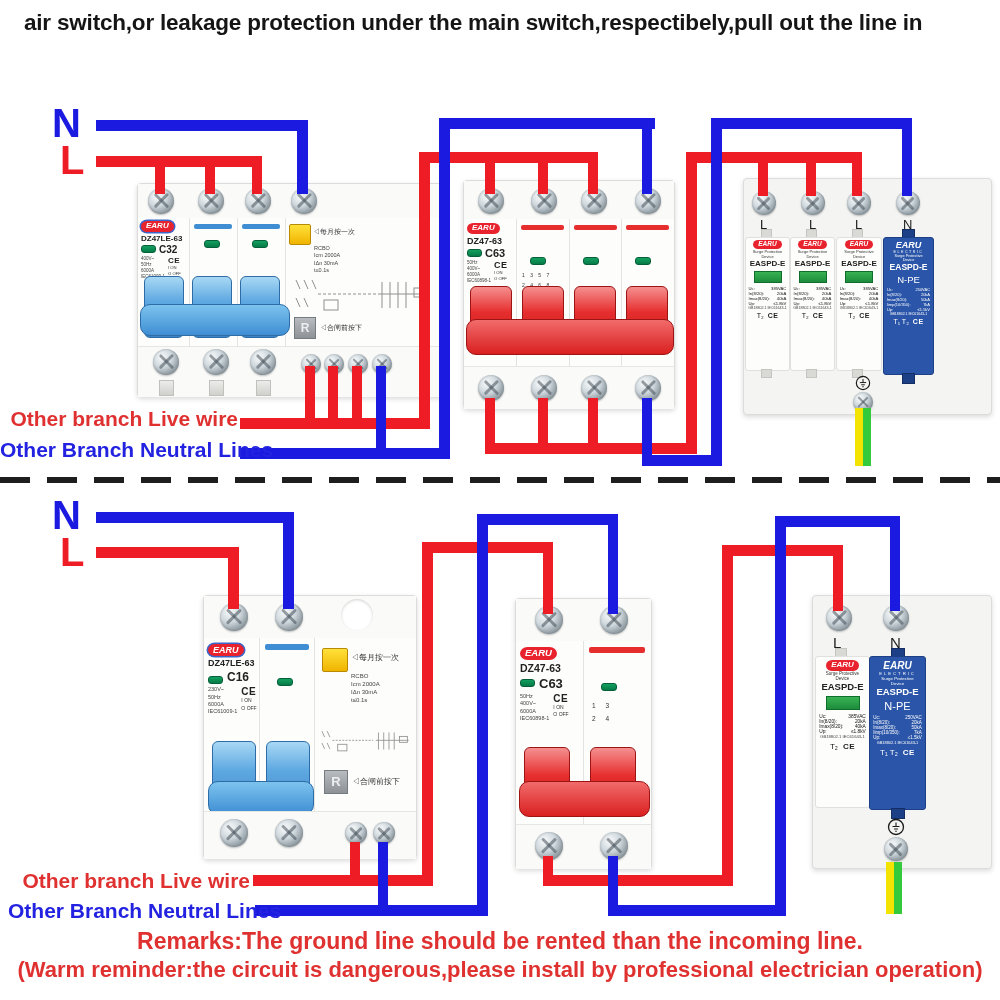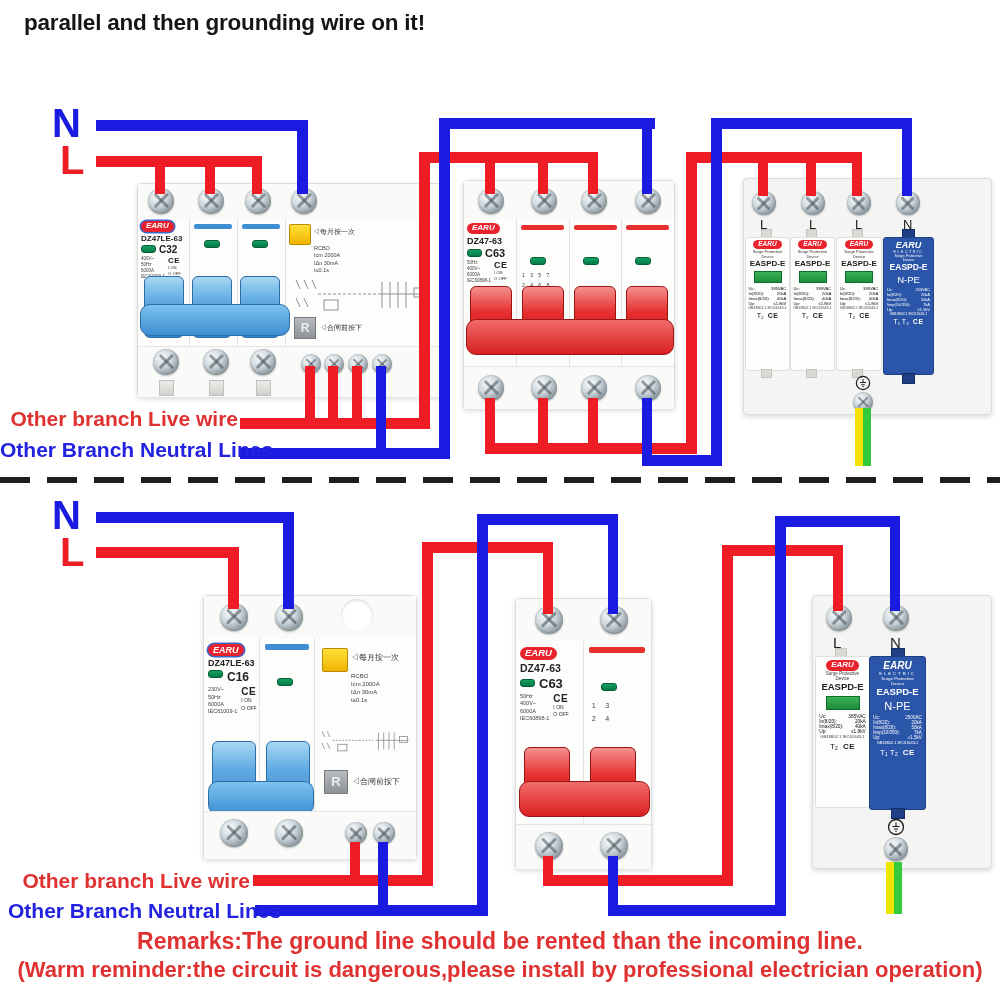--- a/index.html
+++ b/index.html
@@ -68,21 +68,21 @@
   .term{position:absolute;color:#1c1c1c}
   .tab{position:absolute;background:#d9d9d6;border:1px solid #c4c4c1}
   .tab.bl{background:#1d3f85;border-color:#142e63}
 </style>
 </head>
 <body>
 
 <div class="page">
 
   <div class="header">
-    <div>parallel and then grounding wire on it!</div>
+    <div>air switch,or leakage protection under the main switch,respectibely,pull out the line in</div>
   </div>
 
   <div class="dev" style="left:137px;top:183px;width:307px;height:212px">
     <div class="strip" style="top:0;height:34px;border-bottom:1px solid #e6e6e3"></div>
     <div class="screw" style="left:10px;top:4px;width:26px;height:26px"></div>
     <div class="screw" style="left:60px;top:4px;width:26px;height:26px"></div>
     <div class="screw" style="left:107px;top:4px;width:26px;height:26px"></div>
     <div class="screw" style="left:153px;top:4px;width:26px;height:26px"></div>
     <div style="position:absolute;left:0;top:34px;width:307px;height:128px;background:#fdfdfc"></div>
     <div class="sep" style="left:51px;top:34px;height:128px"></div>
@@ -346,21 +346,21 @@
     <div class="strip" style="top:0;height:42px;border-bottom:1px solid #e6e6e3"></div>
     <div class="screw" style="left:16px;top:7px;width:28px;height:28px"></div>
     <div class="screw" style="left:71px;top:7px;width:28px;height:28px"></div>
     <div class="hole" style="left:137px;top:3px;width:32px;height:32px"></div>
     <div style="position:absolute;left:0;top:42px;width:212px;height:173px;background:#fdfdfc"></div>
     <div class="sep" style="left:55px;top:42px;height:173px"></div>
     <div class="sep" style="left:110px;top:42px;height:173px"></div>
     <div class="pcol" style="left:2px;top:46px;width:52px">
       <span class="logo be" style="font-size:9px">EARU</span>
       <span class="modl" style="font-size:9px;margin-top:2px">DZ47LE-63</span>
-      <span style="display:flex;align-items:flex-start;gap:4px;margin-top:2px">
+      <span style="display:flex;align-items:flex-end;gap:4px;margin-top:2px">
           <span class="iled"></span>
           <span class="modl" style="font-size:12px">C16</span>
         </span>
       <span style="display:flex;gap:4px;margin-top:2px">
         <span class="tiny" style="font-size:5.5px">
           <div>230V~</div>
           <div>50Hz</div>
           <div>6000A</div>
           <div>IEC61009-1</div>
         </span>

